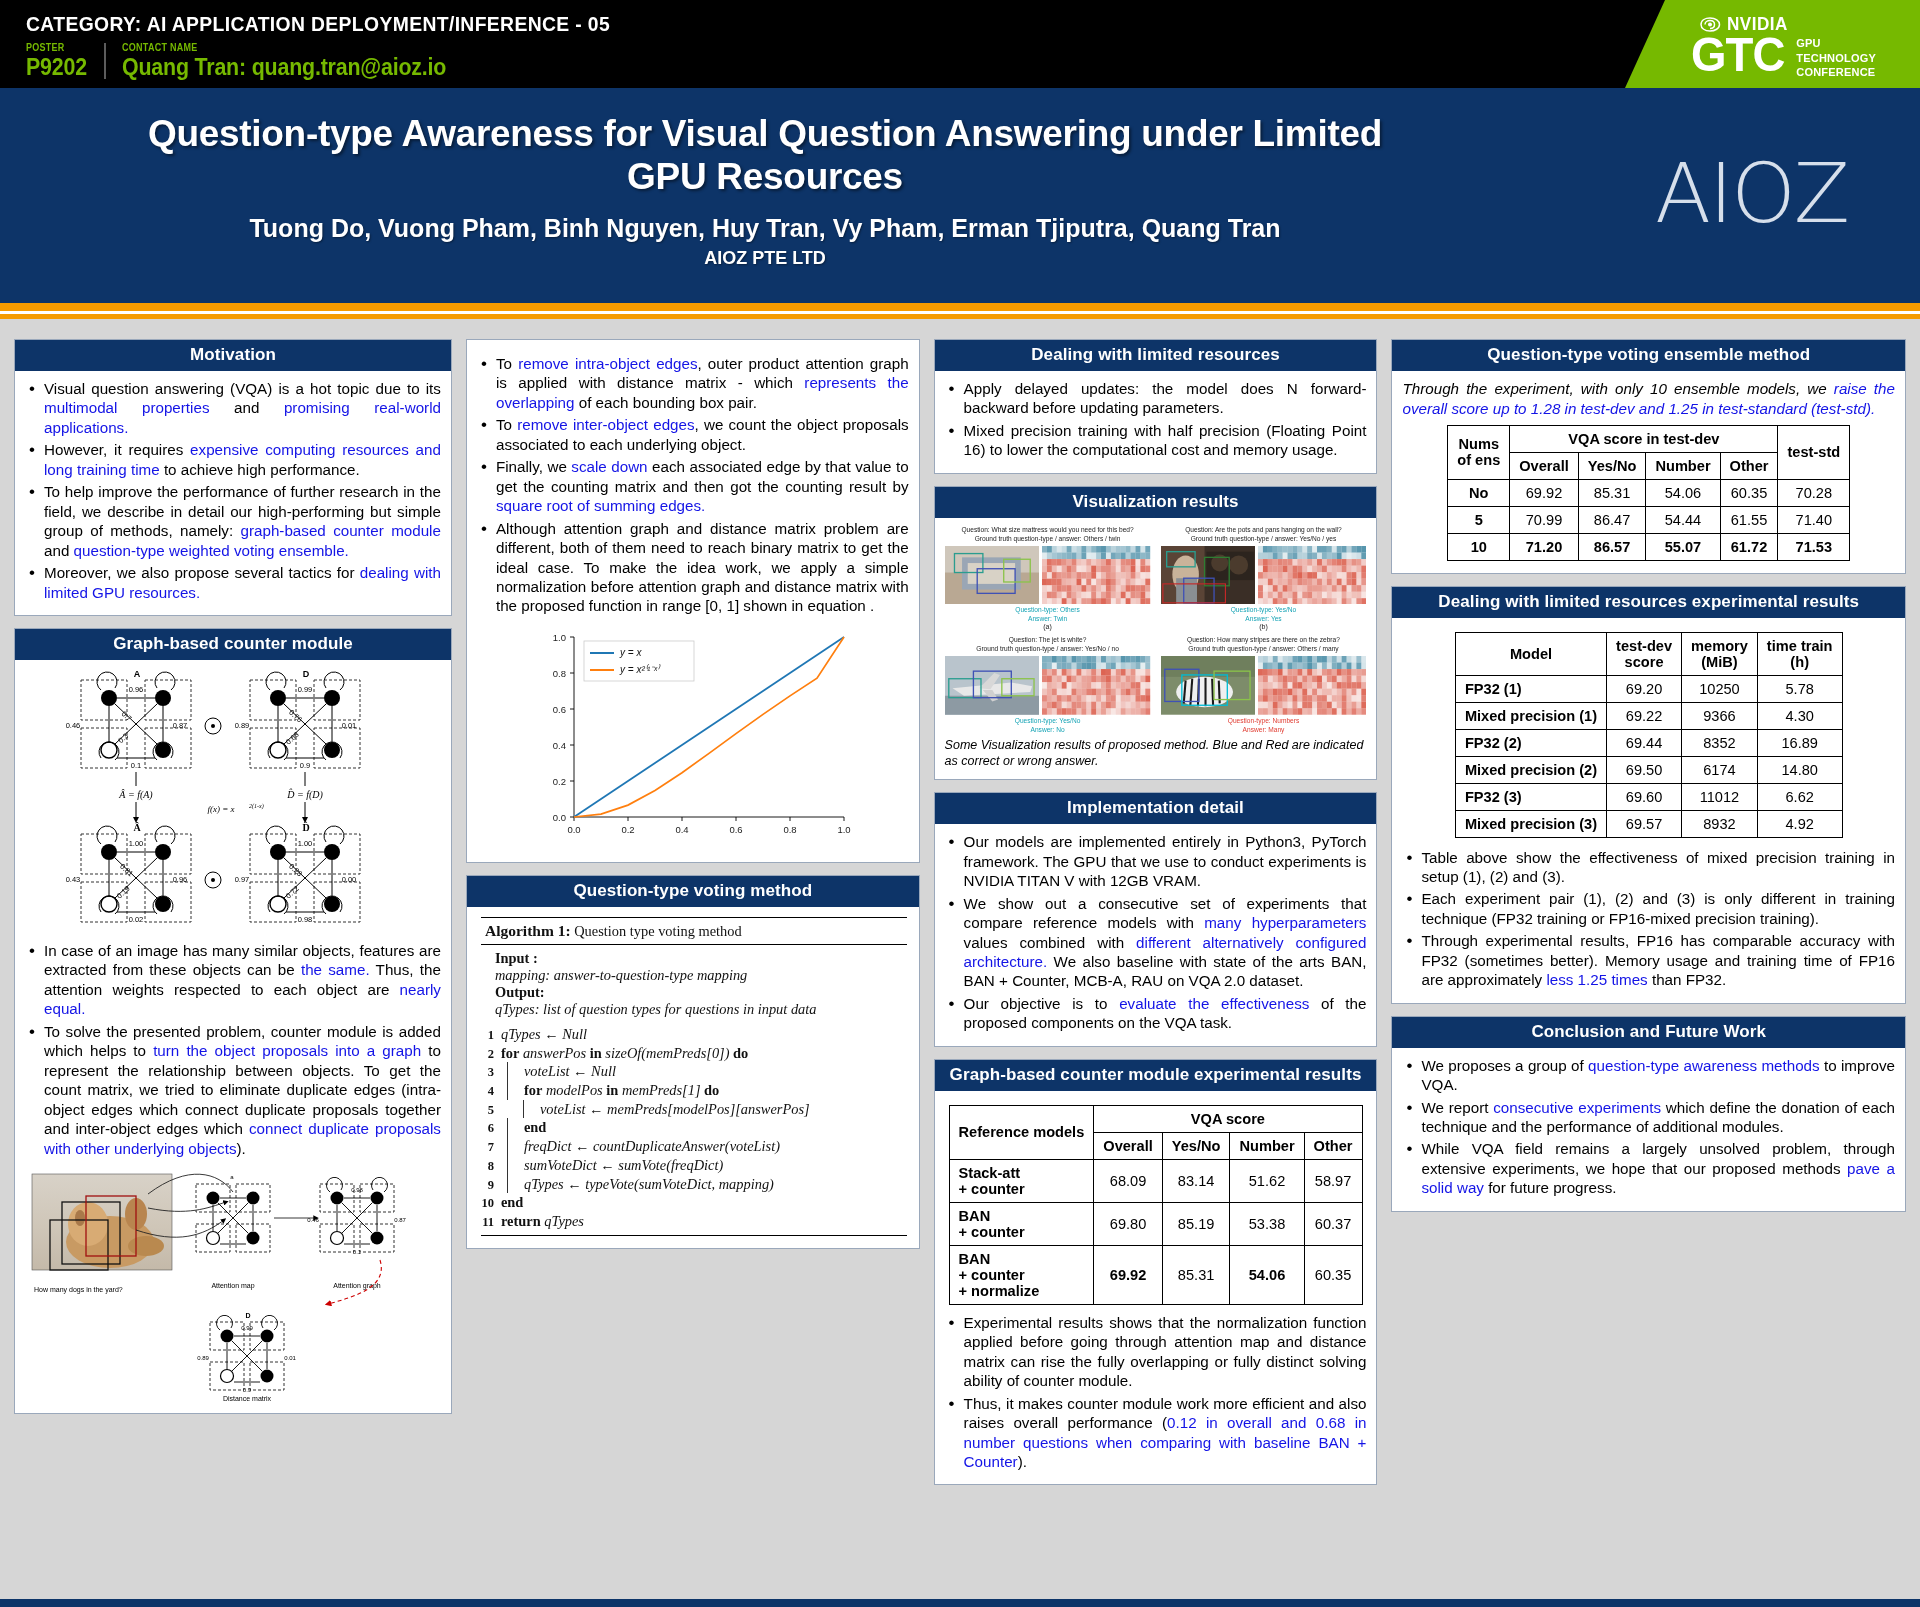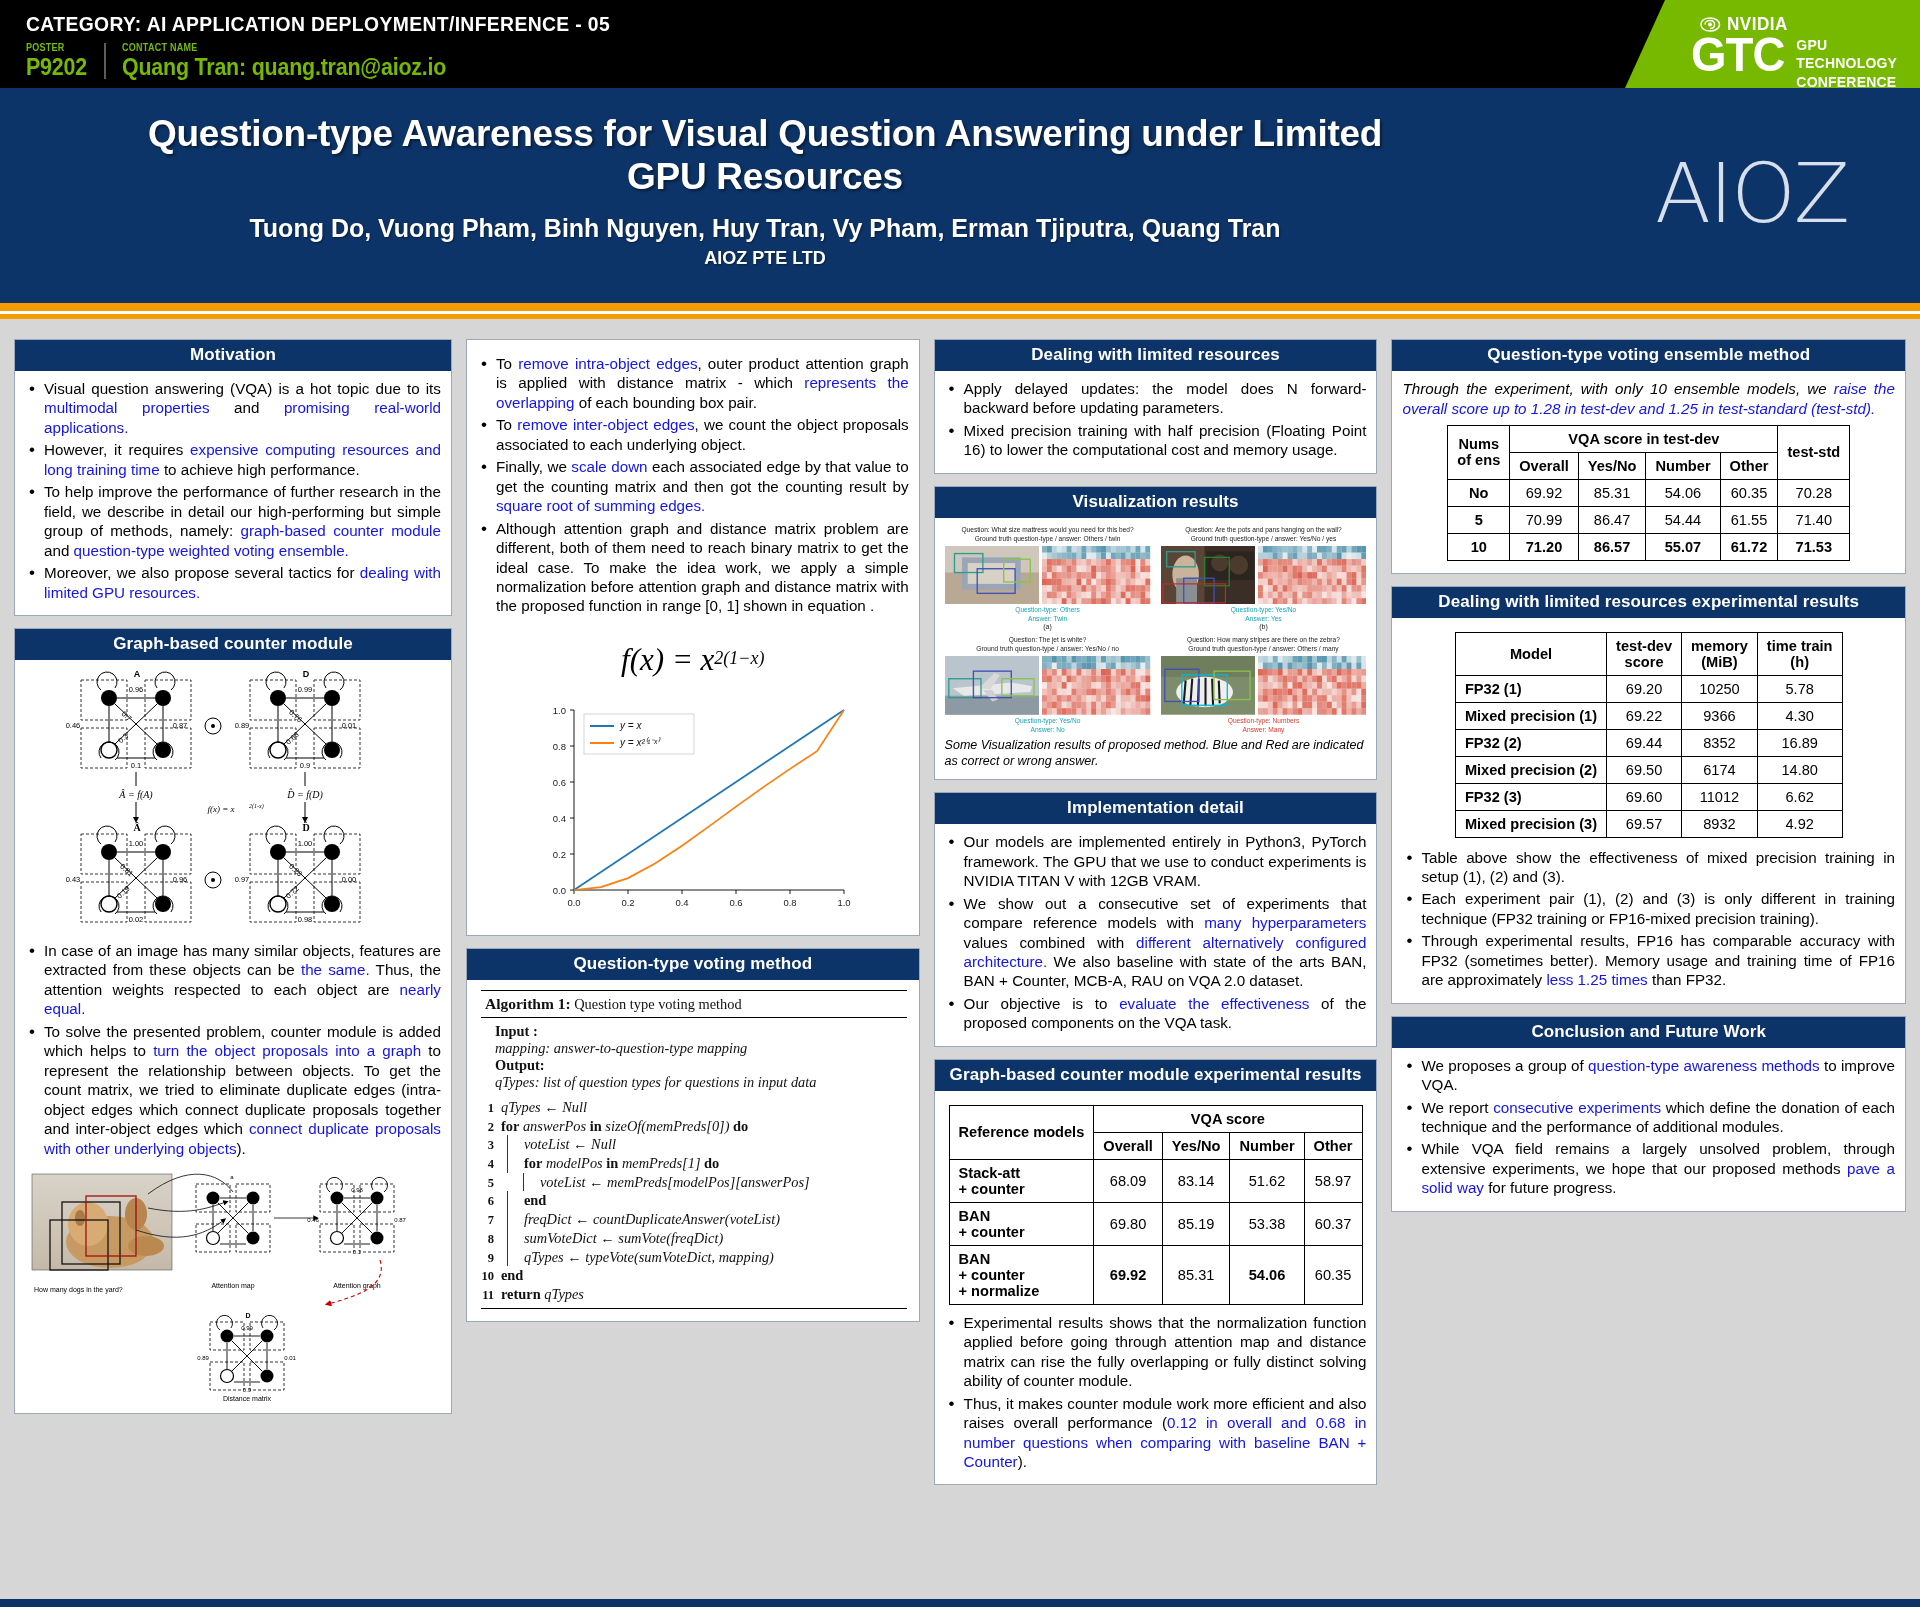--- a/index.html
+++ b/index.html
@@ -66,21 +66,21 @@
   .gtc-row {
     position: absolute; left: 66px; top: 32px;
     display: flex; align-items: flex-start;
   }
   .gtc-letters {
     color: #ffffff; font-size: 48px; font-weight: bold;
     letter-spacing: -1px; line-height: 0.95;
     transform: scaleX(0.95); transform-origin: left top;
   }
   .gtc-expand {
-    color: #ffffff; font-size: 14px; font-weight: bold;
+    color: #ffffff; font-size: 11px; font-weight: bold;
     line-height: 1.32; margin-left: 7px; margin-top: 4px;
     letter-spacing: 0.2px;
   }
 
   
   .titleband {
     position: relative;
     width: 1920px; height: 215px;
     background: #0d3468;
   }
@@ -551,23 +551,20 @@
 
     <div class="card">
       <div class="card-body" style="padding-top:14px;">
         <ul class="bl">
             <li><span>To </span><span class="hl">remove intra-object edges</span><span>, outer product attention graph  is applied with distance matrix - which </span><span class="hl">represents the overlapping</span><span> of each bounding box pair.</span></li>
             <li><span>To </span><span class="hl">remove inter-object edges</span><span>, we count the object proposals associated to each underlying object.</span></li>
             <li><span>Finally, we </span><span class="hl">scale down</span><span> each associated edge by that value to get the counting matrix and then got the counting result by </span><span class="hl">square root of summing edges.</span></li>
             <li><span>Although attention graph and distance matrix problem are different, both of them need to reach binary matrix to get the ideal case. To make the idea work, we apply a simple normalization before attention graph and distance matrix with the proposed function in range [0, 1] shown in equation .</span></li>
           </ul>
 
-        <div style="text-align:center; margin:26px 0 14px;">
-          <span style="font-family:'Liberation Serif',serif; font-style:italic; font-size:31px;">f(x) = x</span><sup style="font-family:'Liberation Serif',serif; font-style:italic; font-size:18px;">2(1−x)</sup>
-        </div>
 
         <div class="plotwrap">
           <svg width="330" height="225" viewBox="0 0 330 225">
             <rect x="0" y="0" width="330" height="225" fill="#ffffff"></rect>
 
             <line x1="46" y1="192" x2="316" y2="192" stroke="#000" stroke-width="0.9"></line>
             <line x1="46" y1="12" x2="46" y2="192" stroke="#000" stroke-width="0.9"></line>
             <g id="plot-yticks" font-family="Liberation Sans, sans-serif" font-size="9.5" fill="#222">
                 <line x1="42" x2="46" y1="192" y2="192" stroke="#000" stroke-width="0.9"></line>
                 <text x="38" y="195.5" text-anchor="end">0.0</text>

